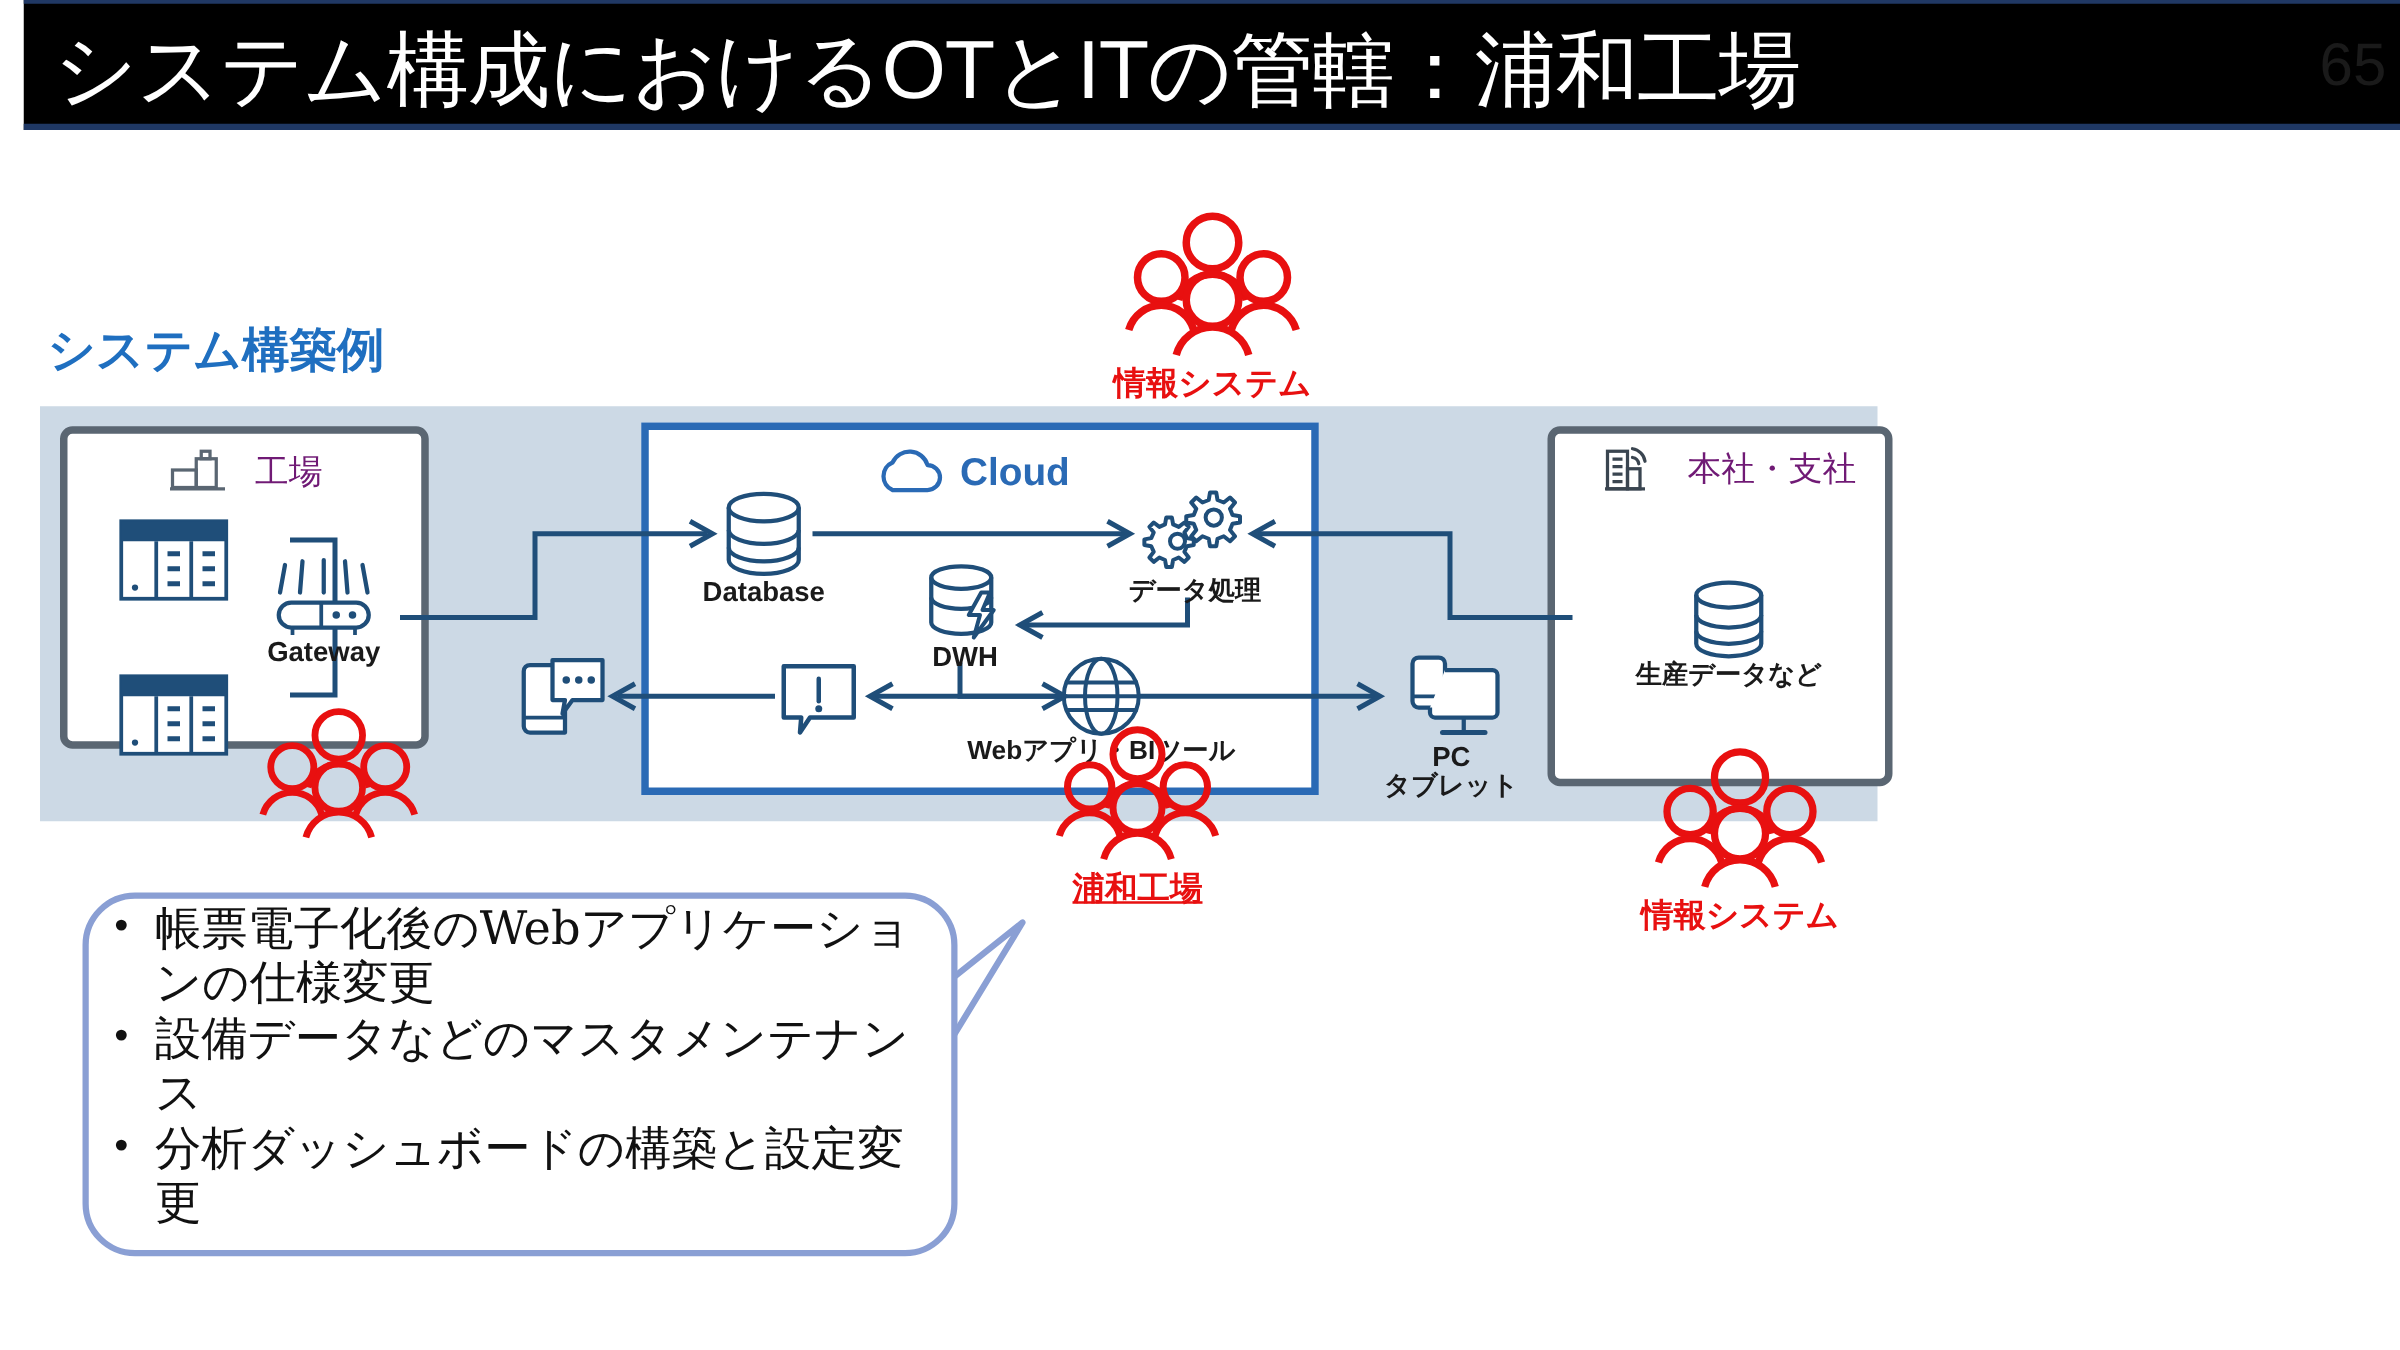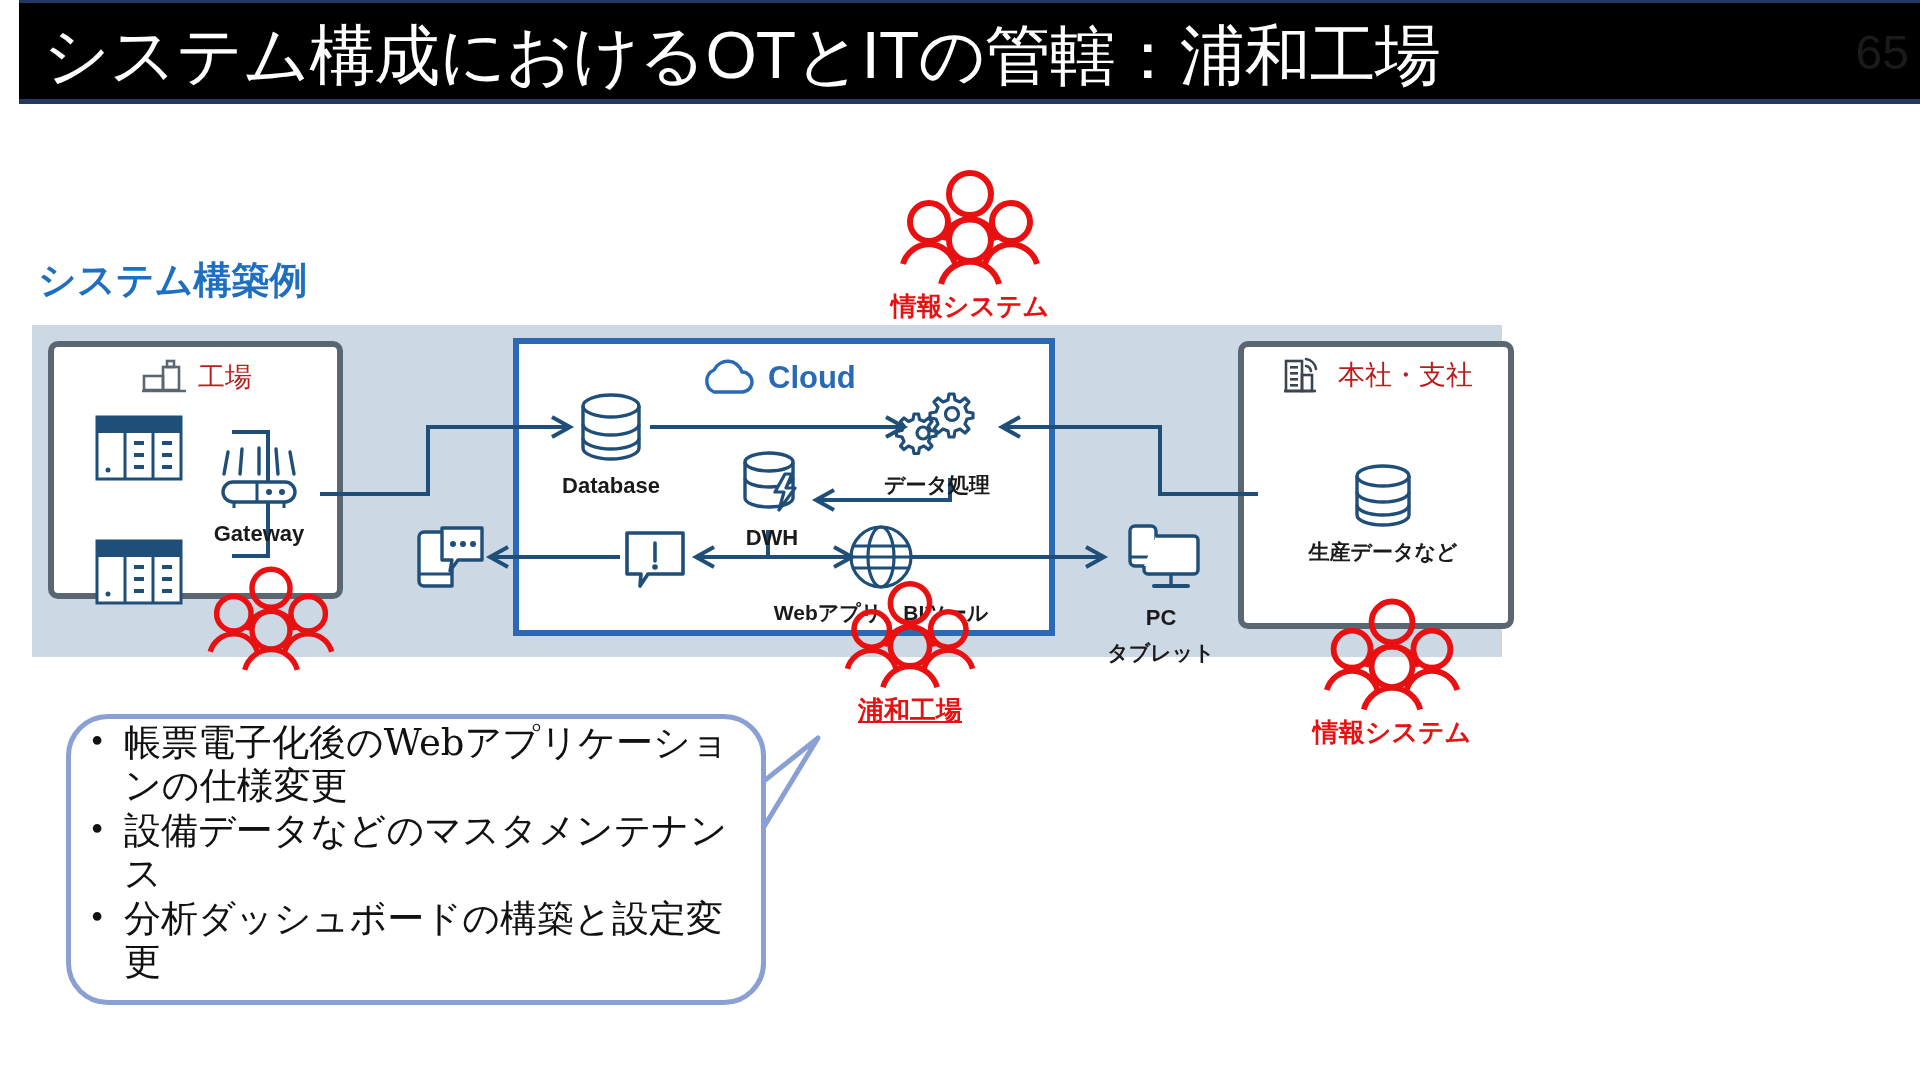--- a/index.html
+++ b/index.html
@@ -23,40 +23,40 @@
   
   #band{position:absolute;left:32px;top:325px;width:1470px;height:332px;
         background:#ccd9e5;}
 
   
   #factory-box{position:absolute;left:48px;top:341px;width:295px;height:258px;
                background:#ffffff;border:6px solid #5a6672;border-radius:10px;
                box-sizing:border-box;}
   #factory-hdr{position:absolute;left:62px;top:352px;width:270px;height:50px;
                display:flex;align-items:center;justify-content:center;gap:10px;}
-  .hdr-label{font-size:27px;color:#b91c1c;font-weight:400;white-space:nowrap;}
+  .hdr-label{font-size:27px;color:#701a75;font-weight:400;white-space:nowrap;margin-left:12px;}
 
   
   #cloud-box{position:absolute;left:513px;top:338px;width:542px;height:298px;
              background:#ffffff;border:6px solid #2a6ab5;box-sizing:border-box;}
   #cloud-hdr{position:absolute;left:700px;top:358px;display:flex;
              align-items:flex-end;gap:12px;}
   #cloud-label{font-size:31px;color:#2a6ab5;font-weight:bold;}
 
   
   #hq-box{position:absolute;left:1238px;top:341px;width:276px;height:288px;
           background:#ffffff;border:6px solid #5a6672;border-radius:10px;
           box-sizing:border-box;}
   #hq-hdr{position:absolute;left:1282px;top:355px;display:flex;
           align-items:center;gap:12px;justify-content:space-between;}
 
   
   .node{position:absolute;display:flex;flex-direction:column;align-items:center;}
   .node-label{font-size:22px;color:#1a1a1a;font-weight:bold;
-              white-space:nowrap;margin-top:12px;text-align:center;line-height:1.08;}
+              white-space:nowrap;margin-top:0;text-align:center;line-height:1.08;}
   .node-label.jp{font-weight:bold;font-size:21px;}
   #callout-body{position:absolute;left:66px;top:714px;width:700px;height:148px;
                 background:#ffffff;border:5px solid #8a9fd4;border-radius:42px;
                 box-sizing:border-box;z-index:41;}
   #callout-list{position:absolute;left:86px;top:722px;width:670px;z-index:42;
                 list-style:none;margin:0;padding:0;}
   #callout-list li{display:flex;align-items:flex-start;gap:16px;
                    font-size:37px;color:#111111;line-height:1.16;
                    font-family:"DejaVu Serif","Liberation Serif",serif;
                    margin-bottom:2px;}
@@ -221,21 +221,21 @@
         <ellipse cx="32" cy="12" rx="24" ry="9"></ellipse>
         <path d="M8 12 L8 48 A24 9 0 0 0 56 48 L56 12"></path>
         <path d="M8 28 A24 9 0 0 0 56 28"></path>
       </g>
       <path d="M48 24 L38 42 L47 42 L42 60 L58 38 L49 38 L55 24 Z" fill="#ffffff" stroke="#1f4e79" stroke-width="3.2" stroke-linejoin="round"></path>
     </svg>
   </span>
   <span class="node-label">DWH</span>
 </div>
 
-<div class="node" style="left:874px;top:388px;width:126px;">
+<div class="node" style="left:893px;top:388px;width:126px;">
   <span>
     <svg width="86" height="74" viewBox="0 0 86 74">
       <g fill="none" stroke="#1f4e79" stroke-width="3.2" stroke-linejoin="round">
         <path d="M60 6 l5 0 1 6 5 2 5-4 4 4 -4 5 2 5 6 1 0 5 -6 1 -2 5 4 5 -4 4 -5 -4 -5 2 -1 6 -5 0 -1 -6 -5 -2 -5 4 -4 -4 4 -5 -2 -5 -6 -1 0 -5 6 -1 2 -5 -4 -5 4 -4 5 4 5 -2 Z" transform="translate(-5,0)"></path>
         <circle cx="58" cy="26" r="6.5"></circle>
         <path d="M33 28 l4.5 0 1 5.5 4.5 2 4.5 -3.5 3.5 3.5 -3.5 4.5 2 4.5 5.5 1 0 4.5 -5.5 1 -2 4.5 3.5 4.5 -3.5 3.5 -4.5 -3.5 -4.5 2 -1 5.5 -4.5 0 -1 -5.5 -4.5 -2 -4.5 3.5 -3.5 -3.5 3.5 -4.5 -2 -4.5 -5.5 -1 0 -4.5 5.5 -1 2 -4.5 -3.5 -4.5 3.5 -3.5 4.5 3.5 4.5 -2 Z" transform="translate(-13,-2)"></path>
         <circle cx="29" cy="45" r="6"></circle>
       </g>
     </svg>
   </span>

